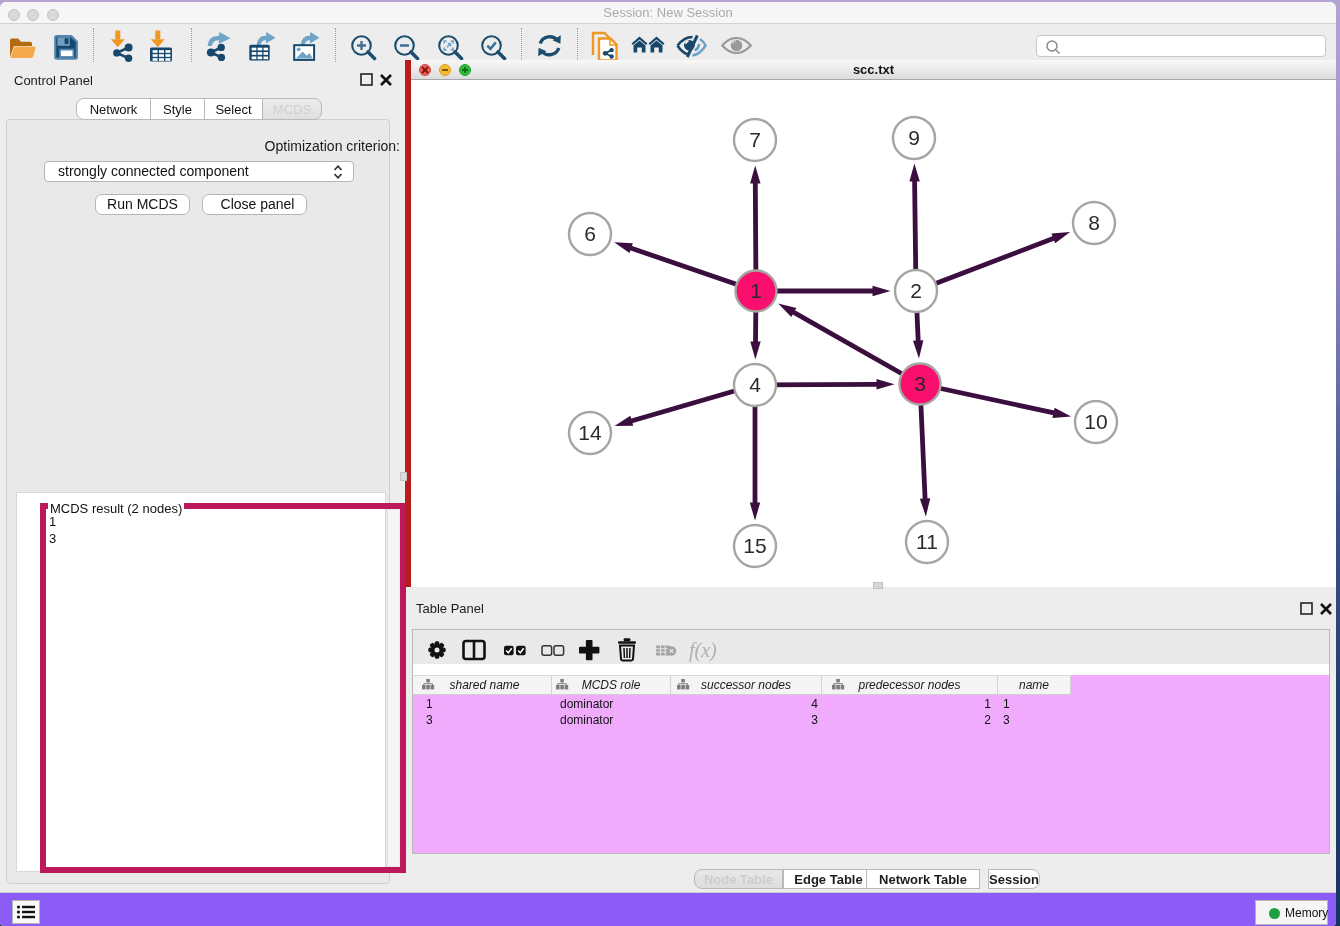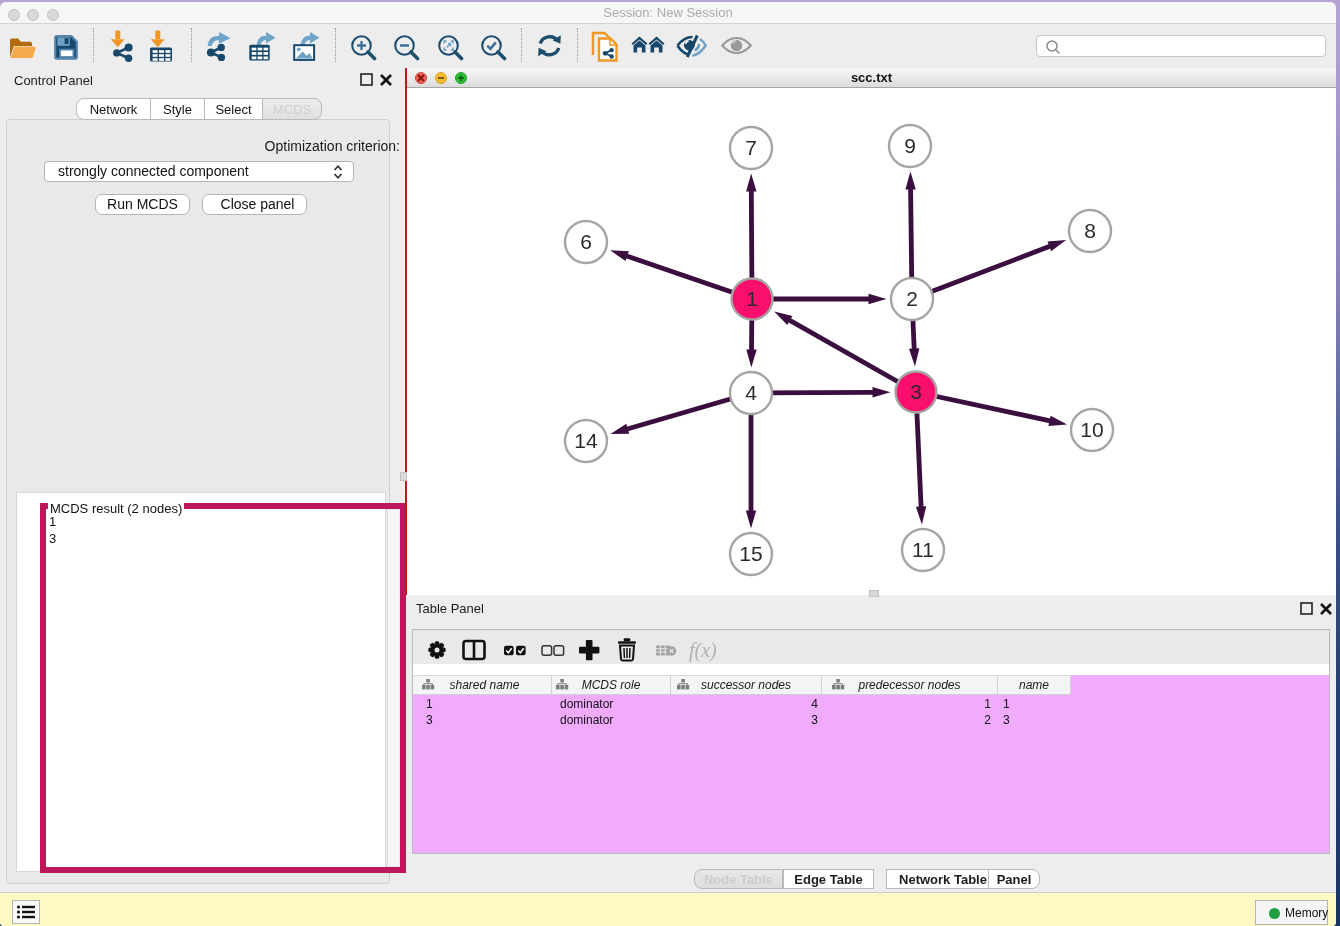--- a/index.html
+++ b/index.html
@@ -38,43 +38,43 @@
   .result-wrap{position:absolute;left:16px;top:490px;width:368px;height:378px;background:#fff;
                border:1px solid #d8d8d8;}
   .result-box{position:absolute;left:23px;top:10px;width:354px;height:358px;
               border:6px solid #be185d;}
   .result-label{position:absolute;left:2px;top:-8px;background:#fff;padding:0 2px;
                 font-size:13px;color:#111;}
   .result-text{position:absolute;left:3px;top:4px;font-size:13px;color:#111;line-height:17px;}
   .result-scroll{position:absolute;right:1px;top:1px;width:11px;height:356px;background:#f5f5f5;
                  border-left:1px solid #e0e0e0;}
   
-  .netwin{position:absolute;left:405px;top:66px;width:931px;height:527px;
-          background:#fff;border-left:2px solid #b91c1c;box-sizing:border-box;}
+  .netwin{position:absolute;left:405px;top:58px;width:931px;height:527px;
+          background:#fff;border-left:6px solid #b91c1c;box-sizing:border-box;}
   .net-titlebar{position:absolute;left:0;top:0;width:100%;height:20px;
                 background:linear-gradient(#f8f8f8,#dcdcdc);border-bottom:1px solid #a6a6a6;
                 box-sizing:border-box;}
   .net-title{position:absolute;top:2px;width:100%;text-align:center;font-size:13px;
              font-weight:bold;color:#111;}
   .nl{position:absolute;top:4px;width:12px;height:12px;border-radius:50%;box-sizing:border-box;}
   
   .tp-title{position:absolute;left:416px;top:599px;font-size:13px;color:#1c1c1c;}
   .tp-box{position:absolute;left:412px;top:627px;width:918px;height:225px;background:#f0abfc;
           border:1px solid #b9b9b9;box-sizing:border-box;}
   .tp-toolbar{position:absolute;left:0;top:0;width:100%;height:34px;background:#e9e9e9;}
   .thead{position:absolute;height:20px;background:#f4f4f4;
          border-top:1px solid #d9d9d9;border-bottom:1px solid #cfcfcf;box-sizing:border-box;}
   .th{position:absolute;top:0;height:18px;border-right:1px solid #d2d2d2;box-sizing:border-box;
       font-size:12px;color:#1a1a1a;text-align:center;line-height:18px;font-style:italic;}
   .td{position:absolute;font-size:12px;color:#111;height:16px;line-height:16px;}
   .btab{position:absolute;top:0;height:20px;background:#fff;border:1px solid #b9b9b9;
         box-sizing:border-box;font-size:13px;font-weight:bold;color:#1c1c1c;
         text-align:center;line-height:20px;}
   
-  .statusbar{position:absolute;left:0;top:890px;width:100%;height:34px;background:#fef9c3;
+  .statusbar{position:absolute;left:0;top:890px;width:100%;height:34px;background:#8b5cf6;
              border-top:1px solid #cccccc;}
   .mem-btn{position:absolute;left:1255px;top:7px;width:73px;height:25px;background:#f5f5f5;
            border:1px solid #b5b5b5;box-sizing:border-box;font-size:12px;color:#111;}
   .list-btn{position:absolute;left:12px;top:7px;width:28px;height:24px;background:#f8f8f8;
             border:1px solid #b5b5b5;box-sizing:border-box;}
 </style>
 </head>
 <body>
 <div class="win">
 
@@ -440,22 +440,22 @@
     <div class="td" style="left:590px;top:66px;">1</div>
     <div class="td" style="left:13px;top:82px;">3</div>
     <div class="td" style="left:147px;top:82px;">dominator</div>
     <div class="td" style="left:258px;top:82px;width:147px;text-align:right;">3</div>
     <div class="td" style="left:409px;top:82px;width:169px;text-align:right;">2</div>
     <div class="td" style="left:590px;top:82px;">3</div>
   </div>
 
   <div class="btab" style="left:694px;top:867px;width:89px;background:linear-gradient(#e8e8e8,#dddddd);color:#cdcdcd;border-radius:8px 0 0 8px;">Node Table</div>
   <div class="btab" style="left:783px;top:867px;width:91px;">Edge Table</div>
-  <div class="btab" style="left:886px;top:867px;width:114px;">Network Table</div>
-  <div class="btab" style="left:988px;top:867px;width:52px;border-radius:0 8px 8px 0;">Panel</div>
+  <div class="btab" style="left:866px;top:867px;width:114px;">Network Table</div>
+  <div class="btab" style="left:988px;top:867px;width:52px;border-radius:0 8px 8px 0;">Session</div>
 
   <div class="statusbar">
     <div class="list-btn">
       <svg width="20" height="16" style="position:absolute;left:3px;top:3px;" viewBox="0 0 20 16">
         <circle cx="2.5" cy="3" r="1.6" fill="#111"></circle>
           <rect x="6" y="1.8" width="13" height="2.4" fill="#111"></rect>
         <circle cx="2.5" cy="8" r="1.6" fill="#111"></circle>
           <rect x="6" y="6.8" width="13" height="2.4" fill="#111"></rect>
         <circle cx="2.5" cy="13" r="1.6" fill="#111"></circle>
           <rect x="6" y="11.8" width="13" height="2.4" fill="#111"></rect>

